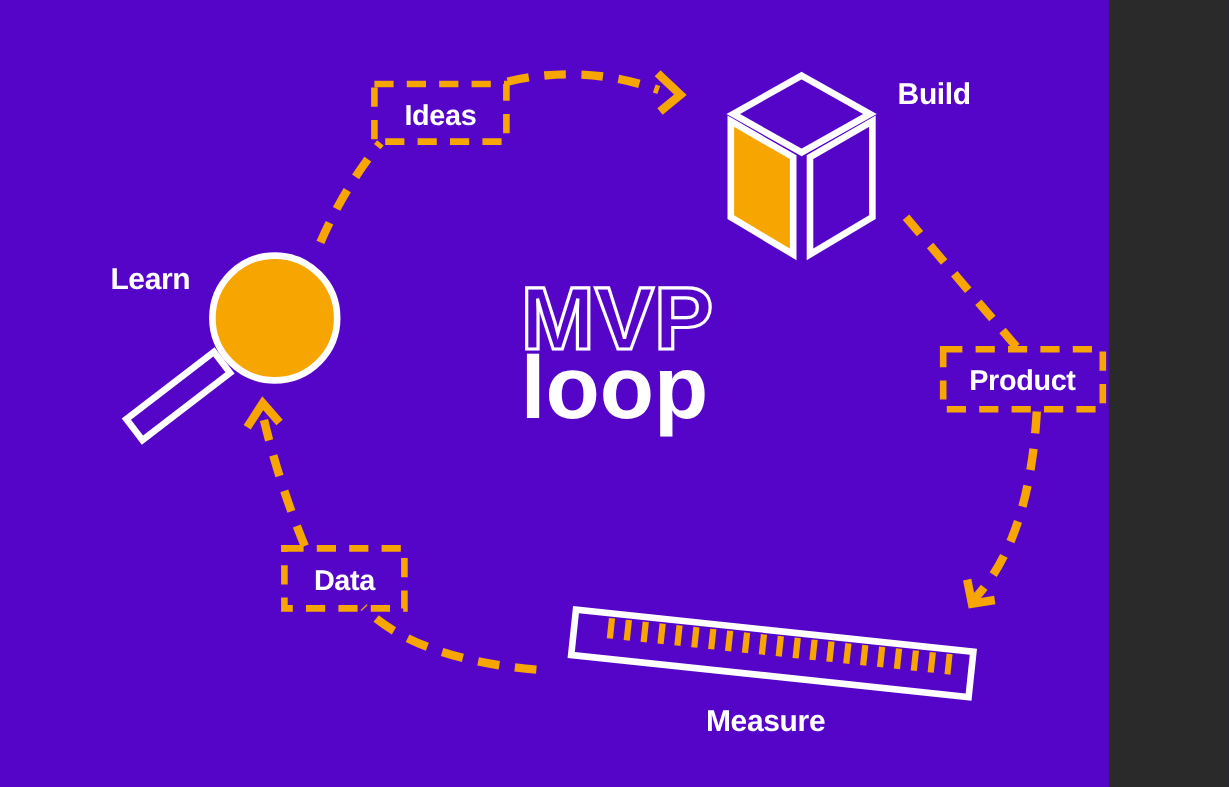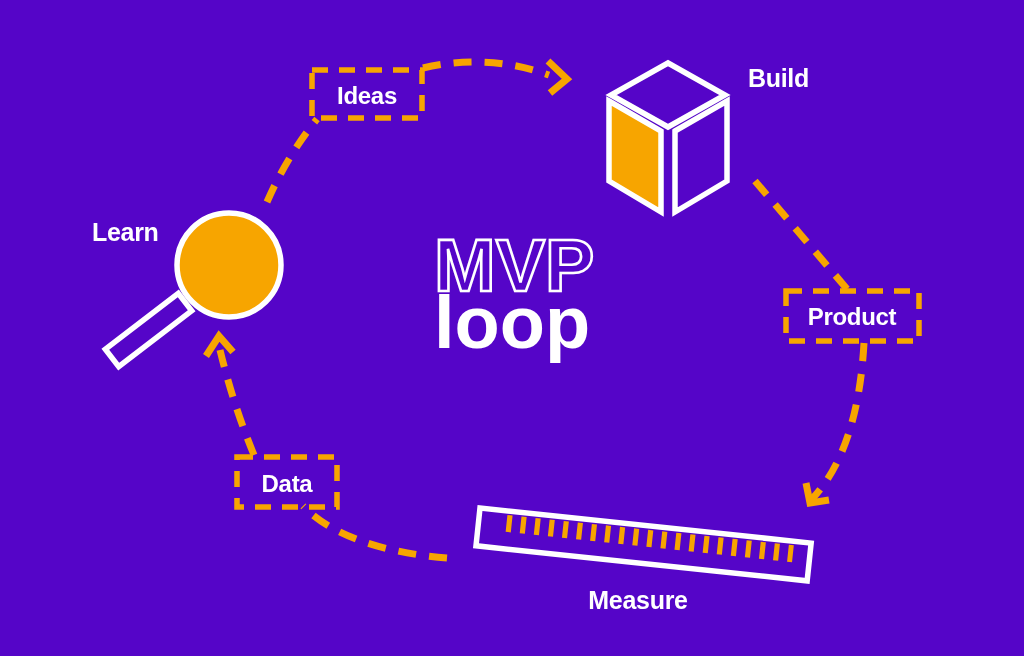--- a/index.html
+++ b/index.html
@@ -1,18 +1,18 @@
 <!DOCTYPE html>
 <html><head>
 <meta charset="utf-8">
 <style>
   html, body { margin: 0; padding: 0; background: #2a2a2a; }
   .stage {
     position: relative;
-    width: 1024px;
+    width: 924px;
     height: 656px;
     overflow: hidden;
     font-family: "Liberation Sans", "DejaVu Sans", sans-serif;
   }
   svg text {
     font-family: "Liberation Sans", "DejaVu Sans", sans-serif;
     font-weight: bold;
   }
   .node-label { font-size: 25px; fill: #ffffff; letter-spacing: -0.3px; }
   .box-label  { font-size: 24px; fill: #ffffff; letter-spacing: -0.3px; }

